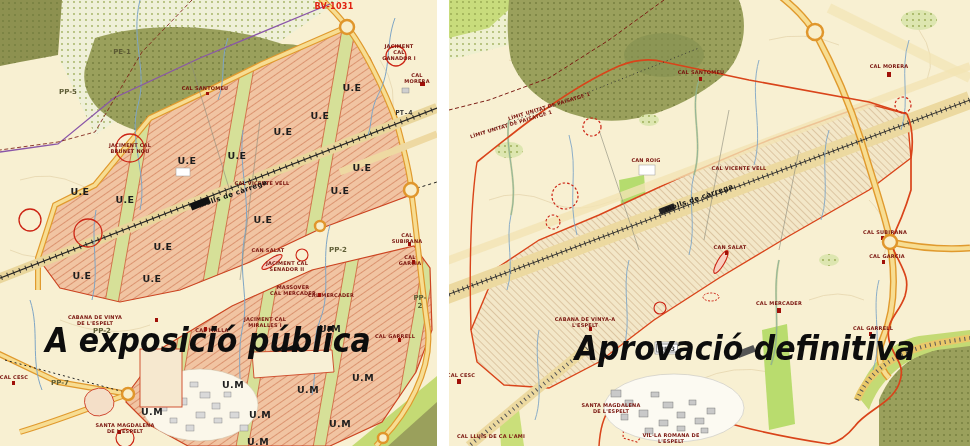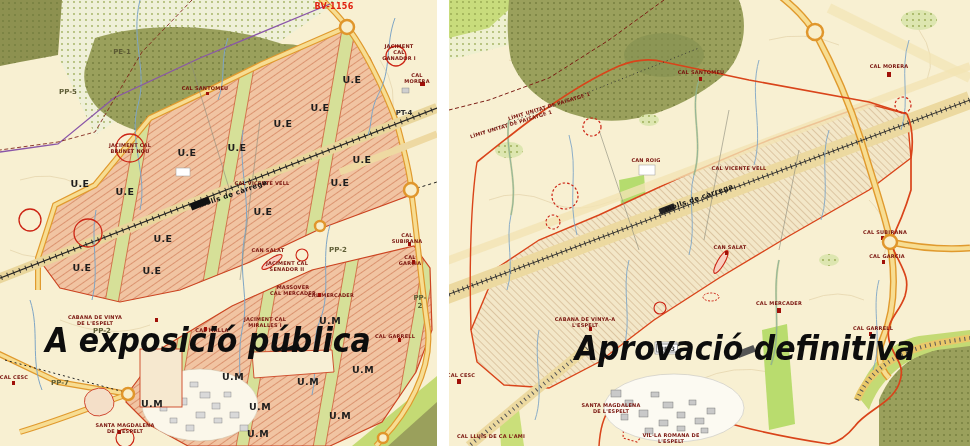--- a/index.html
+++ b/index.html
@@ -6,23 +6,23 @@
   .stage{position:relative;width:970px;height:446px;background:#fff;overflow:hidden;
          font-family:"DejaVu Sans",sans-serif;}
   .map{position:absolute;top:0;height:446px;overflow:hidden;background:#f8f0d2;}
   .map.left{left:0;width:437px;}
   .map.right{left:449px;width:521px;}
   .gutter{position:absolute;top:0;left:437px;width:12px;height:446px;background:#ffffff;}
   .map svg{position:absolute;left:0;top:0;}
   .labels{position:absolute;left:0;top:0;width:100%;height:100%;pointer-events:none;}
   .map-label{position:absolute;transform:translate(-50%,-50%);white-space:pre-line;
              text-align:center;line-height:1.15;pointer-events:none;}
-  .zone{font:700 9.5px "DejaVu Sans",sans-serif;color:#1d1d1d;letter-spacing:.4px;}
+  .zone{font:700 9.5px "DejaVu Sans",sans-serif;color:#1d1d1d;letter-spacing:.4px;margin-top:8px;}
   .sector{font:700 7px "DejaVu Sans",sans-serif;color:#5d5c35;}
-  .dark{color:#2a2a2a;}
+  .dark{color:#2a2a2a;font-family:Liberation Mono, monospace;}
   .place{font:700 5px "DejaVu Sans",sans-serif;color:#7a150f;letter-spacing:.2px;}
   .roadcode{font:700 8px "DejaVu Sans",sans-serif;color:#e02010;letter-spacing:.3px;}
   .railname{font:700 7px "DejaVu Sans",sans-serif;color:#141414;letter-spacing:.4px;}
   .boxed{background:#ffffff;border:1px solid #8a8a8a;padding:0 2px;
          font:700 6px "DejaVu Sans",sans-serif;color:#333;}
   .big-title{position:absolute;z-index:6;font:italic 700 30px "DejaVu Sans",sans-serif;
              color:#0d0d0d;white-space:nowrap;
              transform:translate(-50%,-50%) scale(1,1.15);}
 </style>
 </head>
@@ -259,21 +259,21 @@
         <span class="map-label place" style="left: 95px; top: 320px; transform: translate(-50%, -50%);">CABANA DE VINYA
 DE L'ESPELT</span>
         <span class="map-label place" style="left: 212px; top: 330px; transform: translate(-50%, -50%);">CAL MALLA</span>
         <span class="map-label place" style="left: 265px; top: 322px; transform: translate(-50%, -50%);">JACIMENT CAL
 MIRALLES I</span>
         <span class="map-label place" style="left: 125px; top: 428px; transform: translate(-50%, -50%);">SANTA MAGDALENA
 DE L'ESPELT</span>
         <span class="map-label place" style="left: 14px; top: 377px; transform: translate(-50%, -50%);">CAL CESC</span>
       </div>
     <div class="labels">
-        <span class="map-label roadcode" style="left: 334px; top: 6px; transform: translate(-50%, -50%);">BV-1156</span>
+        <span class="map-label roadcode" style="left: 334px; top: 6px; transform: translate(-50%, -50%);">BV-1031</span>
         <span class="map-label railname" style="left: 233px; top: 194px; transform: translate(-50%, -50%) rotate(-19deg);">molls de càrrega</span>
       </div>
     <div class="big-title" style="left:208px;top:340px">A exposició pública</div>
   </div>
 
   <div class="gutter"></div>
 
   <div class="map right">
     <svg width="521" height="446" viewBox="0 0 521 446">
       <g>

